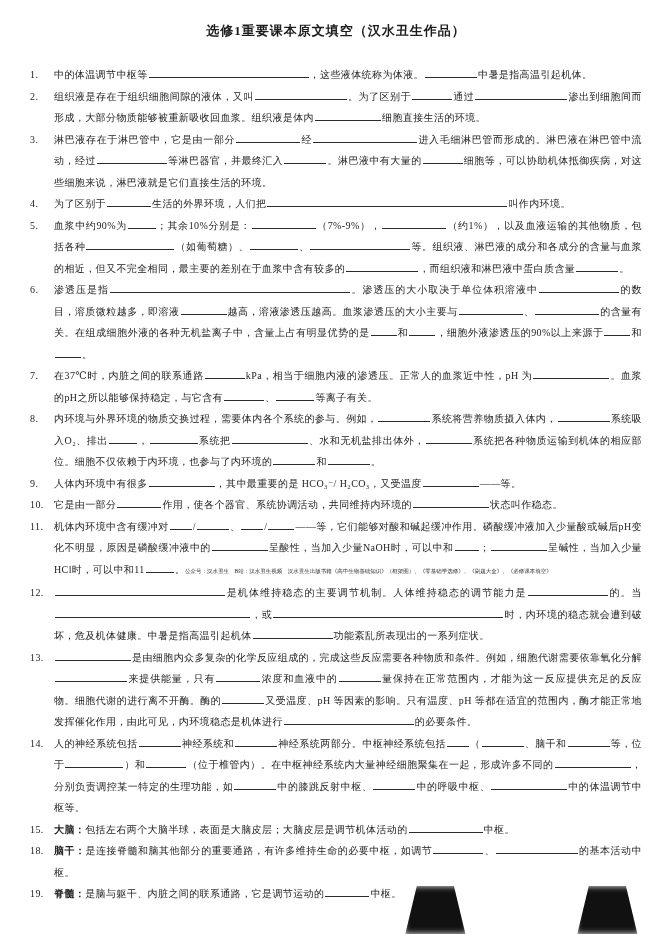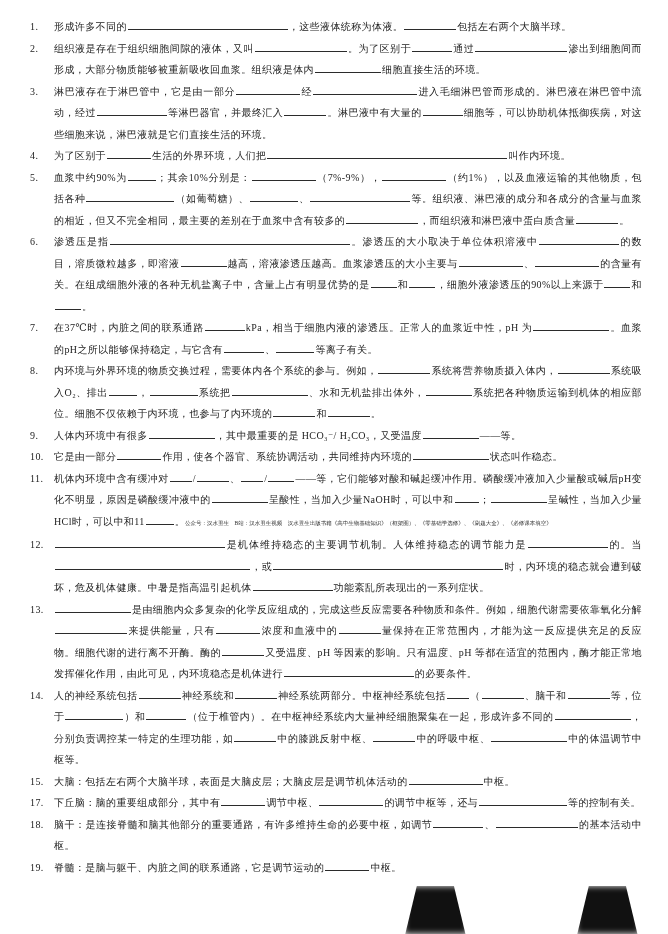--- a/index.html
+++ b/index.html
@@ -12,37 +12,38 @@
     text-align:center;font-size:13px;font-weight:bold;letter-spacing:1px;
     margin:6px 0 24px 0;color:#1c1c1c;
   }
   .item{display:flex;font-size:10px;line-height:21.5px;letter-spacing:0.4px;}
   .num{flex:0 0 24px;text-align:left;}
   .content{flex:1;text-align:justify;}
   .blank{
     display:inline-block;height:11px;margin:0 1px;
     border-bottom:1px solid #2b2b2b;
   }
-  .bold{font-weight:normal;}
+  .bold{font-weight:bold;}
   .footnote{font-size:5.5px;letter-spacing:0;color:#2e2e2e;}
   .smudge{
     position:absolute;background:#050505;filter:blur(3px);opacity:0.95;
     clip-path:polygon(20% 0%,78% 0%,96% 100%,2% 100%);
   }
   .smudge-1{left:404px;top:886px;width:64px;height:48px;}
   .smudge-2{left:576px;top:886px;width:64px;height:48px;}
 </style>
 </head>
 <body>
 
 <div class="page">
+  <div class="title">选修1重要课本原文填空（汉水丑生作品）</div>
   <div>
       <div class="item">
         <span class="num">1.</span>
-        <span class="content"><span>形成许多不同的</span><span class="blank" style="width: 160px;"></span><span>，这些液体统称为体液。</span><span class="blank" style="width: 52px;"></span><span>包括左右两个大脑半球。</span></span>
+        <span class="content"><span>中的体温调节中枢等</span><span class="blank" style="width: 160px;"></span><span>，这些液体统称为体液。</span><span class="blank" style="width: 52px;"></span><span>中暑是指高温引起机体。</span></span>
       </div>
       <div class="item">
         <span class="num">2.</span>
         <span class="content"><span>组织液是存在于组织细胞间隙的液体，又叫</span><span class="blank" style="width: 92px;"></span><span>。为了区别于</span><span class="blank" style="width: 40px;"></span><span>通过</span><span class="blank" style="width: 92px;"></span><span>渗出到细胞间而形成，大部分物质能够被重新吸收回血浆。组织液是体内</span><span class="blank" style="width: 66px;"></span><span>细胞直接生活的环境。</span></span>
       </div>
       <div class="item">
         <span class="num">3.</span>
         <span class="content"><span>淋巴液存在于淋巴管中，它是由一部分</span><span class="blank" style="width: 64px;"></span><span>经</span><span class="blank" style="width: 104px;"></span><span>进入毛细淋巴管而形成的。淋巴液在淋巴管中流动，经过</span><span class="blank" style="width: 70px;"></span><span>等淋巴器官，并最终汇入</span><span class="blank" style="width: 42px;"></span><span>。淋巴液中有大量的</span><span class="blank" style="width: 40px;"></span><span>细胞等，可以协助机体抵御疾病，对这些细胞来说，淋巴液就是它们直接生活的环境。</span></span>
       </div>
       <div class="item">
@@ -87,24 +88,20 @@
       </div>
       <div class="item">
         <span class="num">14.</span>
         <span class="content"><span>人的神经系统包括</span><span class="blank" style="width: 42px;"></span><span>神经系统和</span><span class="blank" style="width: 42px;"></span><span>神经系统两部分。中枢神经系统包括</span><span class="blank" style="width: 22px;"></span><span>（</span><span class="blank" style="width: 42px;"></span><span>、脑干和</span><span class="blank" style="width: 42px;"></span><span>等，位于</span><span class="blank" style="width: 58px;"></span><span>）和</span><span class="blank" style="width: 40px;"></span><span>（位于椎管内）。在中枢神经系统内大量神经细胞聚集在一起，形成许多不同的</span><span class="blank" style="width: 76px;"></span><span>，分别负责调控某一特定的生理功能，如</span><span class="blank" style="width: 42px;"></span><span>中的膝跳反射中枢、</span><span class="blank" style="width: 42px;"></span><span>中的呼吸中枢、</span><span class="blank" style="width: 76px;"></span><span>中的体温调节中枢等。</span></span>
       </div>
       <div class="item">
         <span class="num">15.</span>
         <span class="content"><span class="bold">大脑：</span><span>包括左右两个大脑半球，表面是大脑皮层；大脑皮层是调节机体活动的</span><span class="blank" style="width: 74px;"></span><span>中枢。</span></span>
       </div>
       <div class="item">
-        <span class="num">17.</span>
-        <span class="content"><span class="bold">下丘脑：</span><span>脑的重要组成部分，其中有</span><span class="blank" style="width: 44px;"></span><span>调节中枢、</span><span class="blank" style="width: 64px;"></span><span>的调节中枢等，还与</span><span class="blank" style="width: 88px;"></span><span>等的控制有关。</span></span>
-      </div>
-      <div class="item">
         <span class="num">18.</span>
         <span class="content"><span class="bold">脑干：</span><span>是连接脊髓和脑其他部分的重要通路，有许多维持生命的必要中枢，如调节</span><span class="blank" style="width: 50px;"></span><span>、</span><span class="blank" style="width: 82px;"></span><span>的基本活动中枢。</span></span>
       </div>
       <div class="item">
         <span class="num">19.</span>
         <span class="content"><span class="bold">脊髓：</span><span>是脑与躯干、内脏之间的联系通路，它是调节运动的</span><span class="blank" style="width: 44px;"></span><span>中枢。</span></span>
       </div>
     </div>
 </div>
 

